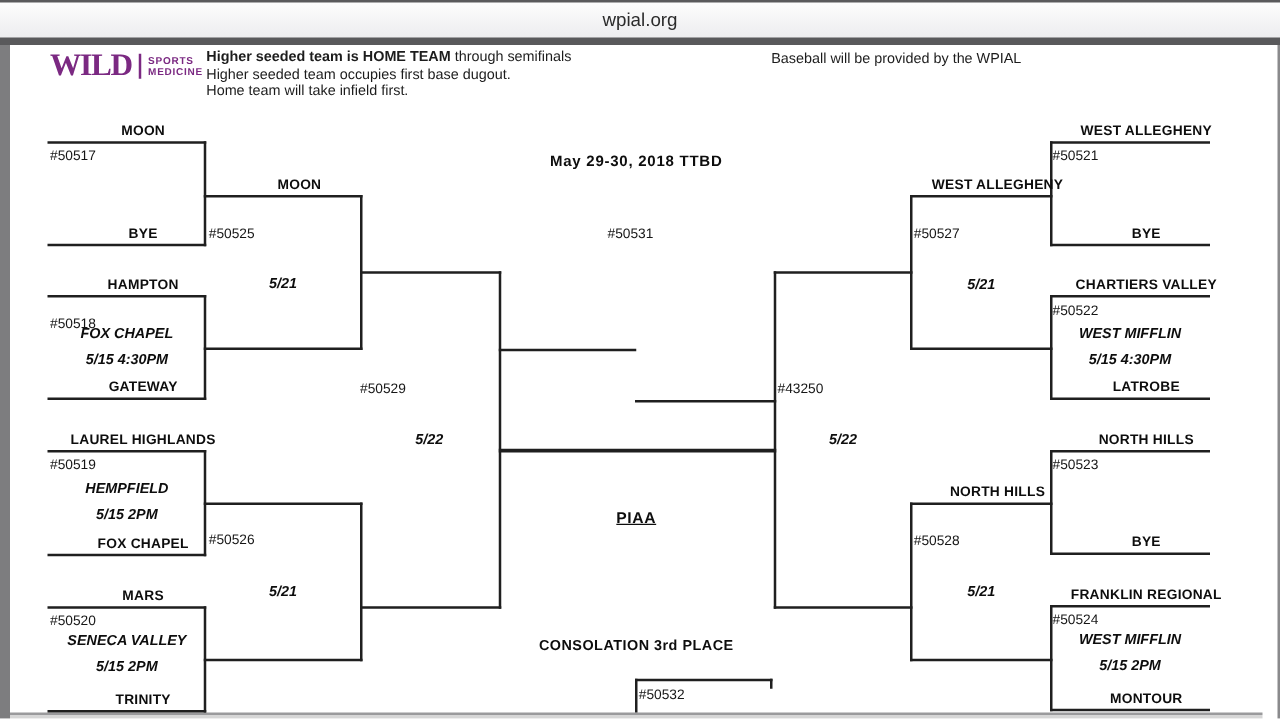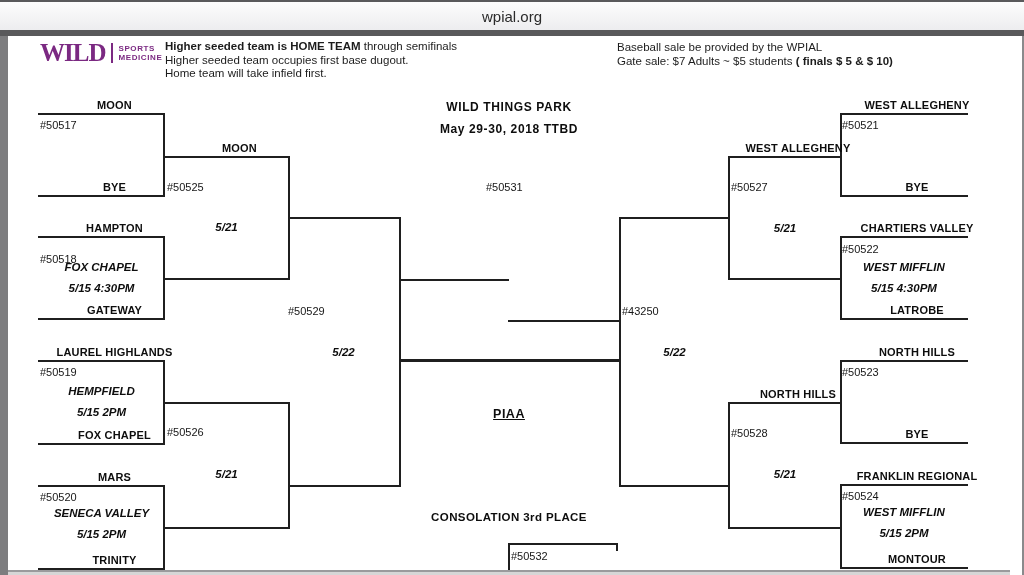--- a/index.html
+++ b/index.html
@@ -62,25 +62,23 @@
       <span>SPORTS</span>
       <span>MEDICINE</span>
     </span>
   </div>
   <div class="rules">
     <div><span class="b">Higher seeded team is HOME TEAM</span><span> through semifinals</span></div>
     <div>Higher seeded team occupies first base dugout.</div>
     <div>Home team will take infield first.</div>
   </div>
   <div class="info">
-    <div>Baseball sale be provided by the WPIAL</div>
-    <div><span>Gate sale: $7 Adults ~ $5 students </span><span class="b">( finals $ 5 &amp; $ 10)</span></div>
+    <div>Baseball will be provided by the WPIAL</div>
   </div>
 
-  <div class="ctr venue" style="left:399px;top:100px;width:220px;">WILD THINGS PARK</div>
   <div class="ctr venue" style="left:399px;top:122px;width:220px;">May 29-30, 2018  TTBD</div>
   <div class="gnum" style="left:486px;top:181px;">#50531</div>
   <div class="ctr piaa" style="left:399px;top:407px;width:220px;">PIAA</div>
   <div class="ctr conso" style="left:399px;top:511px;width:220px;">CONSOLATION 3rd PLACE</div>
   <div class="gnum" style="left:511px;top:550px;">#50532</div>
 
   <div class="hl" style="left:38px;top:113px;width:127px;"></div>
   <div class="hl" style="left:38px;top:195px;width:127px;"></div>
   <div class="hl" style="left:38px;top:236px;width:127px;"></div>
   <div class="hl" style="left:38px;top:318px;width:127px;"></div>

